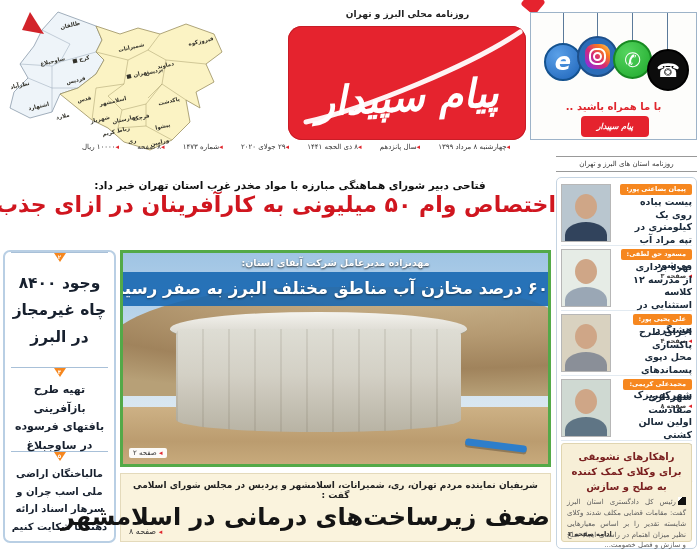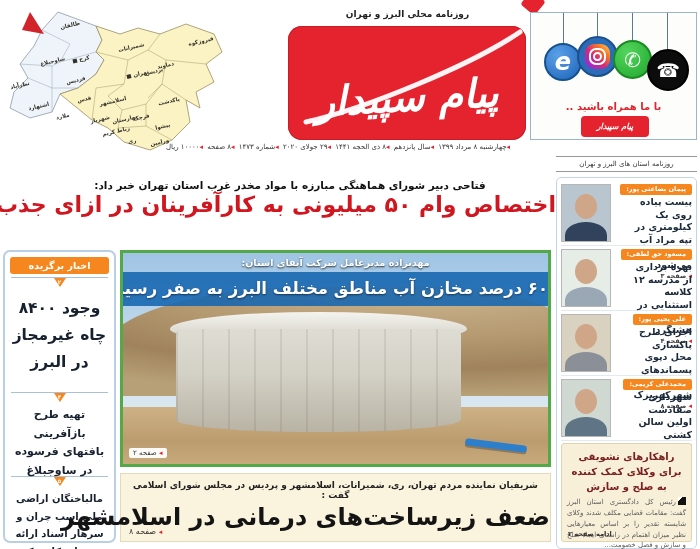--- a/index.html
+++ b/index.html
@@ -28,21 +28,21 @@
   .insta .sq { position:absolute; inset:6px; border-radius:9px; background:linear-gradient(45deg,#7b2ff7,#d62976 45%,#fa7e1e 75%,#feda75); }
   .insta .cam { position:absolute; inset:10px; border:2px solid #fff; border-radius:7px; }
   .insta .lens { position:absolute; left:14px; top:14px; width:9px; height:9px; border:2px solid #fff; border-radius:50%; }
   .wa { left:82px; top:27px; width:39px; height:39px; background:radial-gradient(circle at 35% 30%, #54d45e, #1fa82c); border:2px solid #188a22; color:#fff; font-size:20px; }
   .ph { left:116px; top:36px; width:42px; height:42px; background:#0c0c0c; border:2px solid #000; color:#fff; font-size:19px; }
   .follow-text { position:absolute; left:0; right:0; top:88px; text-align:center; color:#e0252c; font-weight:bold; font-size:10px; }
   .mini-logo { position:absolute; left:50px; top:103px; width:68px; height:21px; background:#e5232e; border-radius:4px; color:#fff; text-align:center; font-size:8px; font-weight:bold; font-style:italic; line-height:21px; }
 
   .dateline { position:absolute; left:248px; top:143px; width:262px; font-size:7px; color:#333; text-align:right; white-space:nowrap; }
   .mk { color:#e0252c; font-size:7px; }
-  .dateline .seg { margin-left:2px; }
+  .dateline .seg { margin-left:16px; }
 
   .publine { position:absolute; left:15px; top:156px; width:537px; border-top:1px solid #999; border-bottom:1px solid #999; padding:2px 0 3px; }
   .publine span { display:block; width:330px; margin:0 60px 0 auto; text-align:center; font-size:7.5px; color:#3a3a3a; }
   .rc-header { position:absolute; left:556px; top:156px; width:141px; border-top:1px solid #999; border-bottom:1px solid #999; padding:3px 0; text-align:center; font-size:7px; color:#333; }
 
   
   .lead-kicker { position:absolute; left:20px; top:179px; width:540px; text-align:center; font-size:10.5px; font-weight:bold; color:#101010; }
   .lead-headline { position:absolute; left:0; top:192px; width:556px; text-align:center; font-size:22px; font-weight:bold; color:#d0161f; white-space:nowrap; letter-spacing:-0.3px; }
   .page-mark { font-size:8px; color:#333; font-weight:normal;margin-top:25px; }
   .lead-page { position:absolute; left:6px; top:234px; direction:rtl; }
@@ -194,21 +194,20 @@
   <div class="rc-header">روزنامه استان های البرز و تهران</div>
 
   <div class="lead-kicker">فتاحی دبیر شورای هماهنگی مبارزه با مواد مخدر غرب استان تهران خبر داد:</div>
   <div class="lead-headline">اختصاص وام ۵۰ میلیونی به کارآفرینان در ازای جذب معتاد بهبود یافته</div>
   <div class="page-mark lead-page">
     <span class="mk">◂</span>
     <span>صفحه ۳</span>
   </div>
 
   <div class="sidebar">
-    <div class="sb-header">اخبار برگزیده</div>
     <div class="sb-sep">
         <div class="sb-tri">
           <span class="sb-num">۲</span>
         </div>
       </div>
     <div class="sb-title t1">وجود ۸۴۰۰ چاه غیرمجاز در البرز</div>
     <div class="sb-sep">
         <div class="sb-tri">
           <span class="sb-num">۴</span>
         </div>

